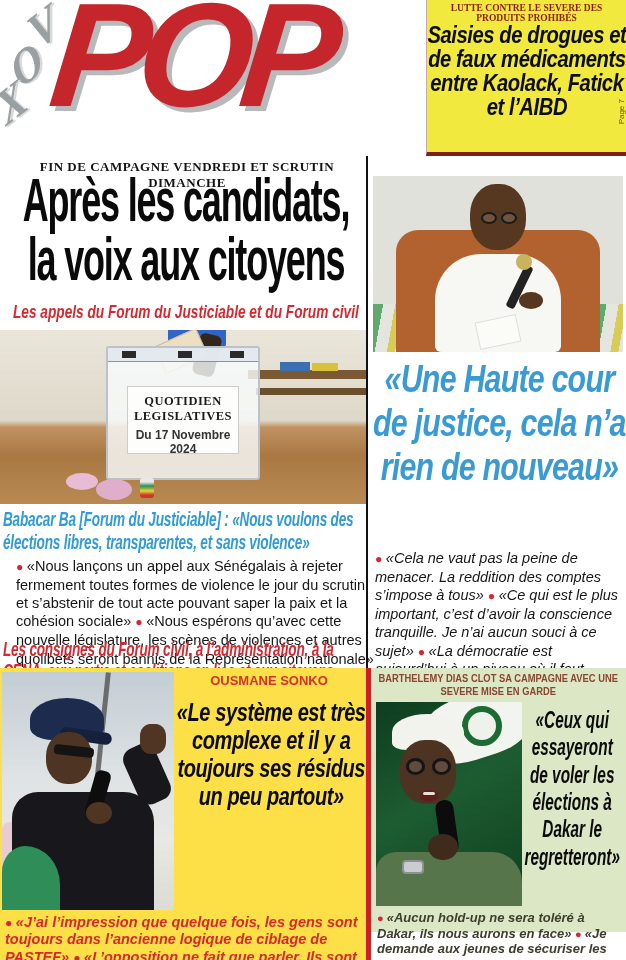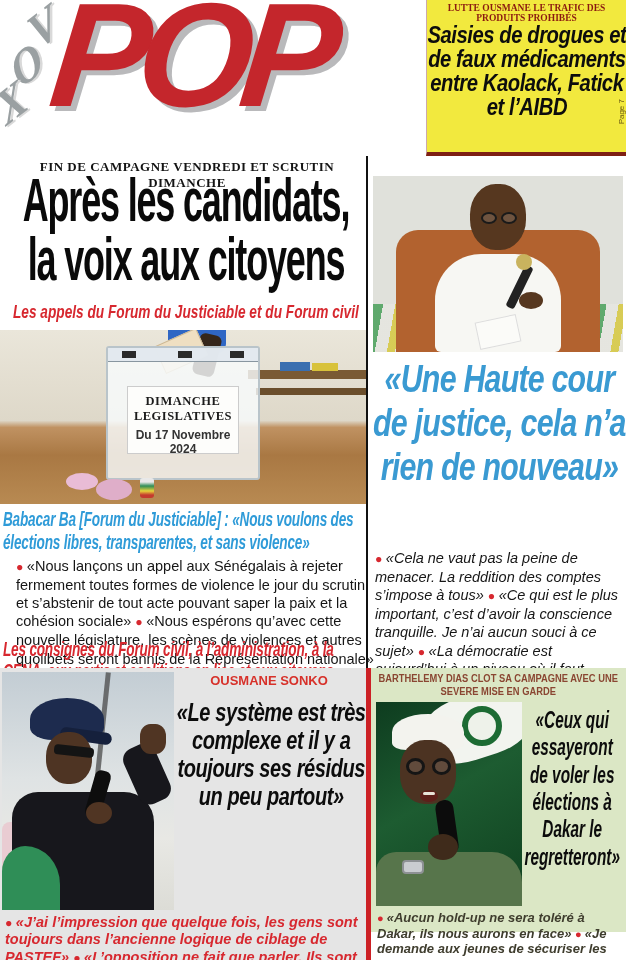--- a/index.html
+++ b/index.html
@@ -66,21 +66,21 @@
   .ap-head { position:absolute; left:50%; transform:translateX(-50%); top:8px; width:56px; height:66px; background:#56371f; border-radius:46%; }
   .ap-gl { position:absolute; top:36px; width:16px; height:12px; border:2px solid #1a1a1a; border-radius:50%; background:rgba(255,255,255,0.15); }
   .ap-mic { position:absolute; left:142px; top:88px; width:9px; height:46px; background:#222; transform:rotate(26deg); border-radius:3px; }
   .ap-foam { position:absolute; left:143px; top:78px; width:16px; height:16px; background:#c9b35e; border-radius:50%; }
   .ap-hand { position:absolute; left:146px; top:116px; width:24px; height:17px; background:#56371f; border-radius:50%; }
   .ap-paper { position:absolute; left:104px; top:142px; width:42px; height:28px; background:#fbfbf8; transform:rotate(-12deg); border:1px solid #ddd; }
   .amadou-quote { position:absolute; left:373px; top:357px; width:316px; transform:scaleX(0.8); transform-origin:0 0; font-size:38px; font-weight:bold; font-style:italic; color:#3a9ad2; text-align:center; line-height:1.16; letter-spacing:-1px; }
   .amadou-body { position:absolute; left:375px; top:549px; width:247px; font-size:14.5px; font-style:italic; line-height:1.27; color:#161616; }
 
   
-  .sonko-panel { position:absolute; left:0; top:668px; width:366px; height:292px; background:#e5e5e5; }
+  .sonko-panel { position:absolute; left:0; top:668px; width:366px; height:292px; background:#fde047; }
   .sonko-kicker { position:absolute; left:174px; top:5px; width:190px; text-align:center; font-weight:bold; font-size:13px; color:#d7312a; }
   .sonko-quote { position:absolute; left:176px; top:30px; width:238px; transform:scaleX(0.8); transform-origin:0 0; font-size:25px; font-weight:bold; font-style:italic; text-align:center; line-height:1.12; color:#0c0c0c; letter-spacing:-0.5px; }
   .sonko-body { position:absolute; left:5px; top:246px; width:358px; font-size:14.5px; font-weight:bold; font-style:italic; color:#d7282f; line-height:1.2; }
   .sonko-photo { position:absolute; left:2px; top:4px; width:172px; height:238px; overflow:hidden; background:linear-gradient(180deg,#c3cdd4 0%,#dfe3e4 45%,#e8e8e4 70%,#dcdcd6 100%); }
   .sp-pole { position:absolute; left:96px; top:0; width:5px; height:150px; background:#4a4a4a; transform:rotate(6deg); opacity:0.75; }
   .sp-cap { position:absolute; left:28px; top:26px; width:74px; height:42px; background:#1d2b4e; border-radius:50% 50% 30% 30%; }
   .sp-brim { position:absolute; left:58px; top:58px; width:52px; height:12px; background:#15203c; border-radius:6px; transform:rotate(8deg); }
   .sp-face { position:absolute; left:44px; top:60px; width:46px; height:52px; background:#4e3423; border-radius:46%; }
   .sp-shades { position:absolute; left:52px; top:74px; width:40px; height:10px; background:#141414; border-radius:4px; transform:rotate(6deg); }
   .sp-mic { position:absolute; left:88px; top:98px; width:16px; height:48px; background:#0d0d0d; border-radius:6px; transform:rotate(16deg); }
@@ -116,21 +116,21 @@
 
   <div class="masthead">
     <span class="vox-letter" style="left:28px; top:0px;">V</span>
     <span class="vox-letter" style="left:10px; top:38px;">O</span>
     <span class="vox-letter" style="left:-4px; top:76px;">X</span>
     <span class="pop">POP</span>
   </div>
 
 
   <div class="topbox">
-    <div class="topbox-kicker">LUTTE OUSMANE LE TRAFIC DES PRODUITS PROHIBÉS</div>
+    <div class="topbox-kicker">LUTTE CONTRE LE SEVERE DES PRODUITS PROHIBÉS</div>
     <div class="topbox-headline cond">Saisies de drogues et de faux médicaments entre Kaolack, Fatick et l’AIBD</div>
     <div class="pageref">Page 7</div>
   </div>
 
   <div class="vline"></div>
   <div class="red-vline"></div>
 
   <div class="lead-kicker">FIN DE CAMPAGNE VENDREDI ET SCRUTIN DIMANCHE</div>
   <div class="lead-headline">
     <div>Après les candidats,</div>
@@ -146,21 +146,21 @@
     <div class="lp-sleeve"></div>
     <div class="lp-arm"></div>
     <div class="lp-envelope"></div>
     <div class="lp-box">
       <div class="lp-lid">
         <div class="lp-clasp" style="left:14px;"></div>
         <div class="lp-clasp" style="left:70px;"></div>
         <div class="lp-clasp" style="left:122px;"></div>
       </div>
       <div class="lp-label">
-        <div class="lp-l1">DIMANCHE</div>
+        <div class="lp-l1">QUOTIDIEN</div>
         <div class="lp-l2">LEGISLATIVES</div>
         <div class="lp-l3">Du 17 Novembre 2024</div>
       </div>
     </div>
     <div class="lp-pink1"></div>
     <div class="lp-pink2"></div>
     <div class="lp-jar"></div>
   </div>
 
   <div class="babacar-head">Babacar Ba [Forum du Justiciable] : «Nous voulons des élections libres, transparentes, et sans violence»</div>

